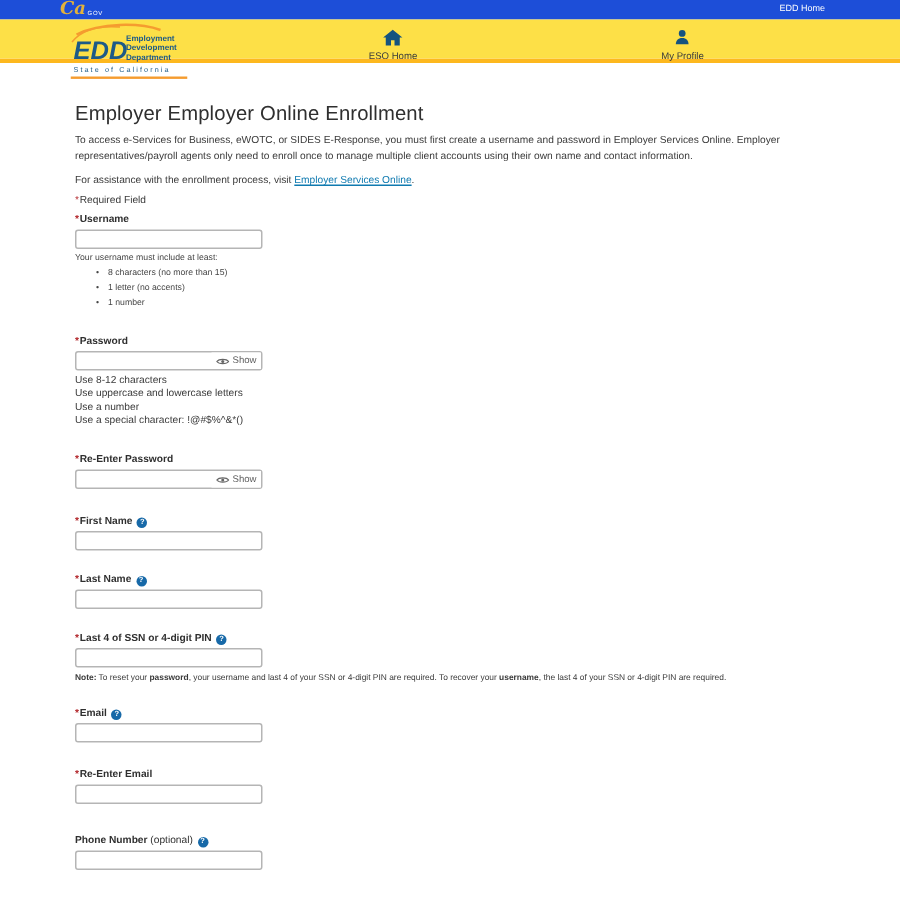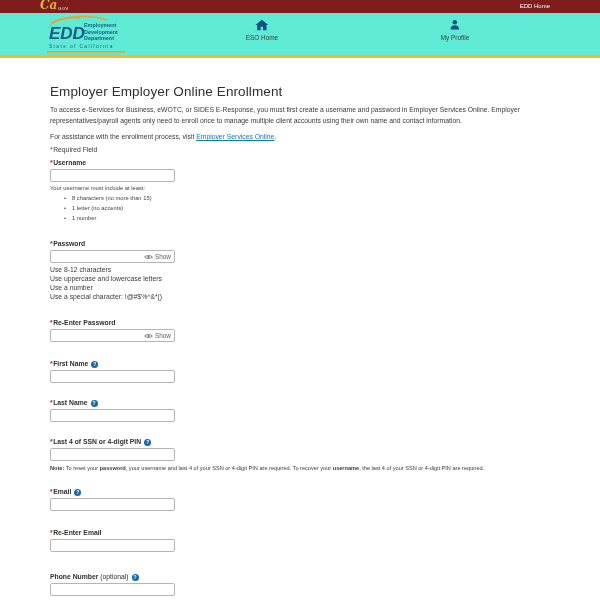--- a/index.html
+++ b/index.html
@@ -3,28 +3,28 @@
 <meta charset="utf-8">
 <style>
   * { margin:0; padding:0; box-sizing:border-box; }
   html,body { background:#fff; }
   body {
     width:600px; height:600px; overflow:hidden; position:relative;
     font-family:"Liberation Sans", sans-serif; -webkit-font-smoothing:antialiased;
   }
 
   
-  .topbar { height:13px; background:#7f1d1d; position:relative; }
+  .topbar { height:13px; background:#1d4ed8; position:relative; }
   .ca-logo { position:absolute; left:40px; top:-1px; display:flex; align-items:flex-start; cursor:pointer; }
   .ca-script { font-family:"DejaVu Serif", serif; font-style:italic; font-weight:bold; font-size:12px; color:#e2b13c; line-height:13px; }
   .ca-gov { font-size:4px; color:#fff; letter-spacing:.5px; margin-top:7px; margin-left:1px; }
   .topbar-link { position:absolute; right:50px; top:0; line-height:13px; font-size:6px; color:#fff; text-decoration:none; }
 
   
-  .site-header { height:42px; background:#5eead4; position:relative; }
+  .site-header { height:26px; background:#fde047; position:relative; }
   .edd-logo { position:absolute; left:47px; top:2px; cursor:pointer; }
   .nav-item { position:absolute; top:6px; transform:translateX(-50%); display:flex; flex-direction:column; align-items:center; gap:3px; cursor:pointer; }
   .nav-label { font-size:6.4px; color:#3b3b3b; }
   .nav-eso { left:262px; }
   .nav-profile { left:455px; }
 
   .accent { height:3px; background:#fdb81e; }
 
   
   .content { padding:26px 50px 0 50px; }

